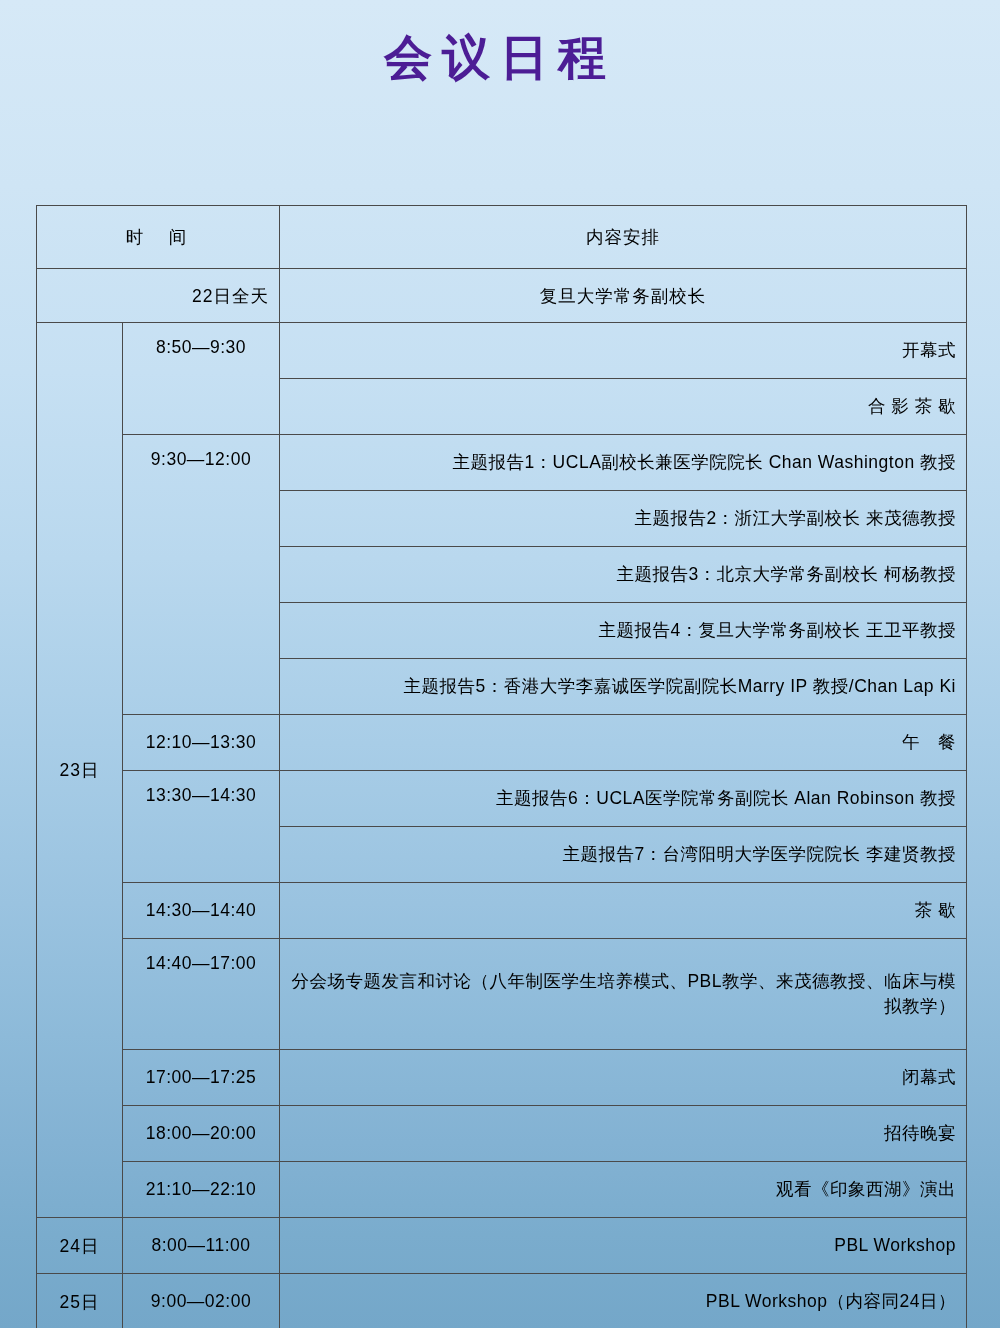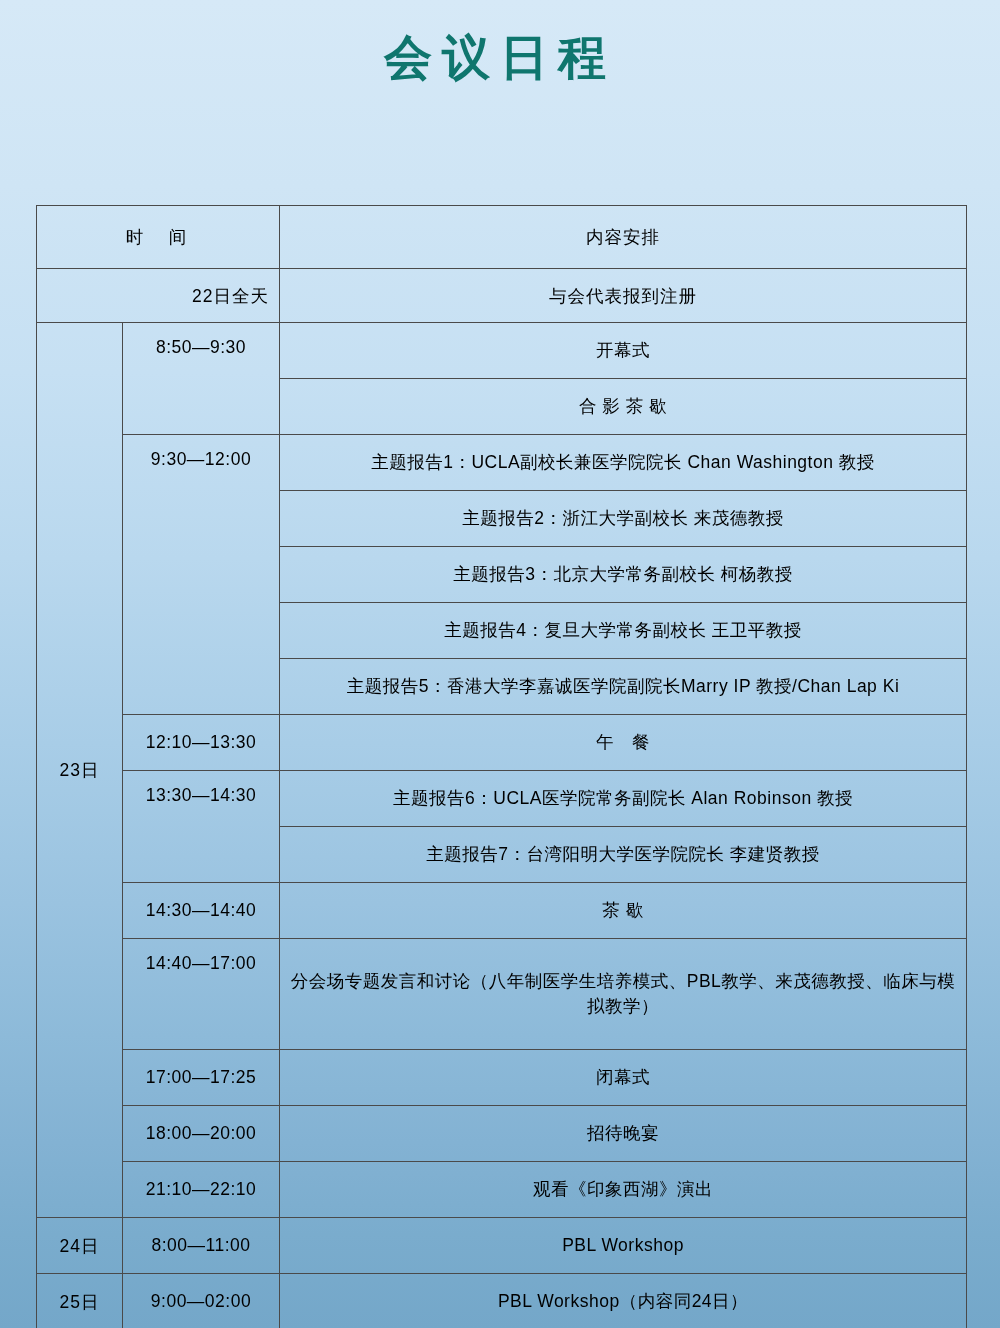--- a/index.html
+++ b/index.html
@@ -22,21 +22,21 @@
         #7aaccd 93%,
         #74a7c9 100%);
     overflow: hidden;
     position: relative;
   }
 
   .page-title {
     text-align: center;
     font-size: 48px;
     font-weight: bold;
-    color: #0f766e;
+    color: #4c1d95;
     letter-spacing: 10px;
     padding-top: 32px;
     line-height: 1.1;
   }
 
   .schedule-wrap {
     position: absolute;
     left: 36px;
     top: 190px;
     width: 930px;
@@ -91,21 +91,21 @@
   .time-cell {
     text-align: center;
     white-space: nowrap;
     letter-spacing: 0.5px;
   }
   .time-cell.top {
     vertical-align: top;
     padding-top: 14px;
   }
   .content-cell {
-    text-align: center;
+    text-align: right;
     letter-spacing: 0.5px;
     line-height: 1.45;
   }
   .row-h { height: 55px; }
 </style>
 </head>
 <body>
 
 <div class="page-title">会议日程</div>
 
@@ -118,21 +118,21 @@
     </colgroup>
     <tbody>
 
       <tr>
         <td class="hdr" colspan="2">时　间</td>
         <td class="hdr hdr-content">内容安排</td>
       </tr>
 
       <tr>
         <td class="allday-label" colspan="2">22日全天</td>
-        <td class="allday-body">与会代表报到注册</td>
+        <td class="allday-body">复旦大学常务副校长</td>
       </tr>
 
       <tr>
         <td class="day-cell" rowspan="15">23日</td>
         <td class="time-cell top" rowspan="2">8:50—9:30</td>
         <td class="content-cell row-h">开幕式</td>
       </tr>
       <tr>
         <td class="content-cell row-h">合 影 茶 歇</td>
       </tr>

